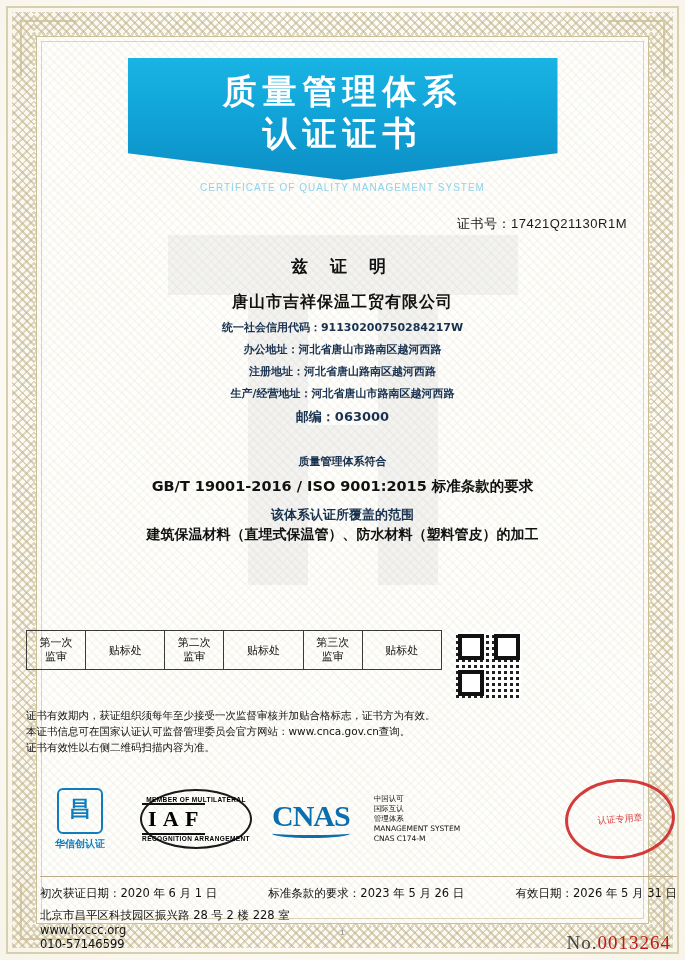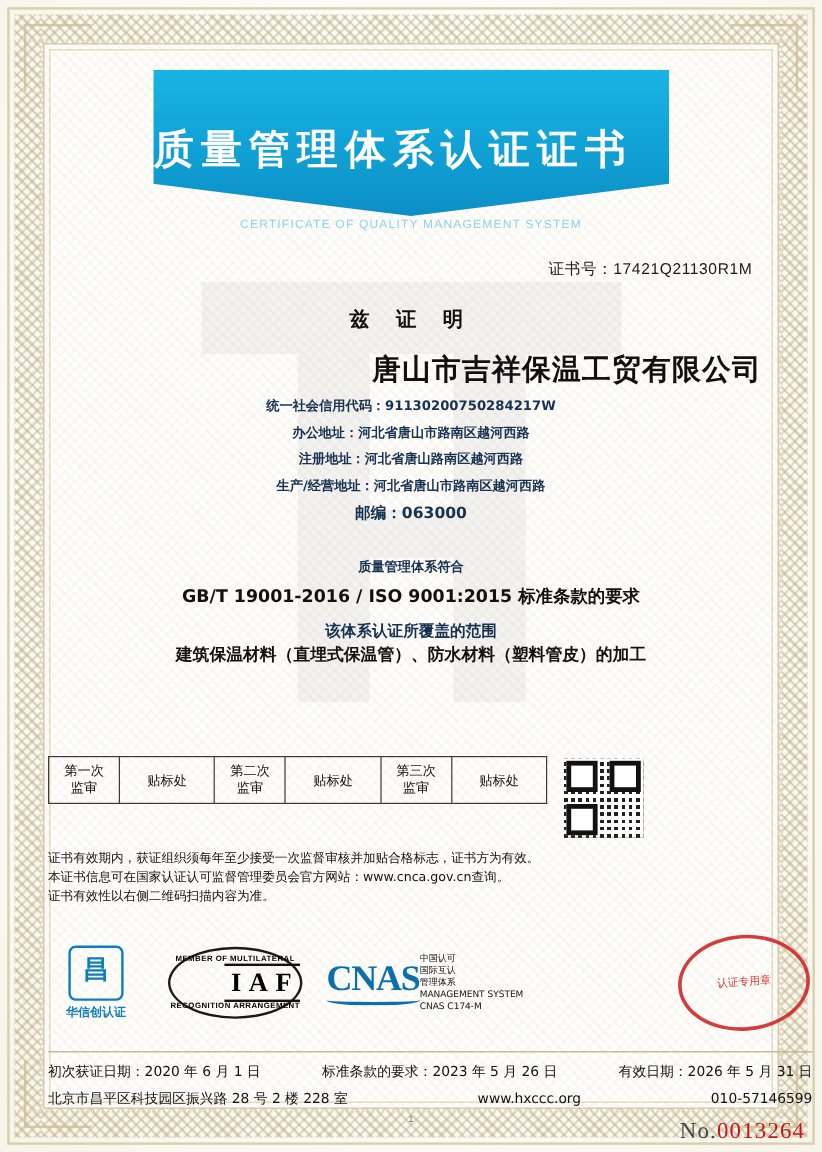--- a/index.html
+++ b/index.html
@@ -92,20 +92,21 @@
     position: absolute;
     inset: 0;
     background: linear-gradient(180deg, #19b4e3 0%, #12a6da 40%, #0c8fc6 100%);
     clip-path: polygon(0 0, 100% 0, 100% 78%, 50% 100%, 0 78%);
     box-shadow: 0 3px 6px rgba(0,0,0,0.12);
   }
   .banner-title {
     position: absolute;
     inset: 0;
     display: flex;
+    flex-direction: column;
     align-items: center;
     justify-content: flex-start;
     padding-top: 12px;
     color: #ffffff;
     font-family: "DejaVu Sans", sans-serif;
     font-weight: bold;
     letter-spacing: 6px;
   }
   .banner-title .l1 { font-size: 34px; line-height: 42px; }
   .banner-title .l2 { font-size: 34px; line-height: 42px; }
@@ -134,23 +135,23 @@
   .attest {
     text-align: center;
     margin-top: 22px;
     font-size: 17px;
     font-weight: bold;
     letter-spacing: 8px;
     color: #111;
     font-family: "DejaVu Sans", sans-serif;
   }
   .company {
-    text-align: right;
+    text-align: center;
     margin-top: 14px;
-    font-size: 24px;
+    font-size: 16px;
     font-weight: bold;
     color: #111;
     letter-spacing: 1px;
     font-family: "DejaVu Sans", sans-serif;
   }
   .info-line {
     text-align: center;
     margin-top: 7px;
     font-size: 11px;
     color: #17314f;
@@ -195,21 +196,21 @@
     margin-top: 2px;
     font-size: 14px;
     font-weight: bold;
     color: #111;
     font-family: "DejaVu Sans", sans-serif;
   }
 
   
   .lower {
     position: absolute;
-    left: 40px;
+    left: 26px;
     right: 0;
     top: 630px;
   }
   .table-qr {
     display: flex;
     align-items: flex-start;
     gap: 14px;
   }
   table.surv {
     border-collapse: collapse;
@@ -284,21 +285,21 @@
     color: #0f7dbd;
     margin-top: 3px;
     font-family: "DejaVu Sans", sans-serif;
     font-weight: bold;
   }
   .logo-iaf {
     width: 108px; height: 56px;
     border: 2px solid #1a1a1a;
     border-radius: 50%/50%;
     position: relative;
-    display: flex; align-items: center; justify-content: flex-end;
+    display: flex; align-items: center; justify-content: flex-start;
   }
   .logo-iaf .iaf-main {
     font-family: "Liberation Serif", serif;
     font-weight: bold;
     font-size: 22px;
     letter-spacing: 1px;
     border-top: 2px solid #111;
     border-bottom: 2px solid #111;
     padding: 1px 6px;
   }
@@ -309,21 +310,21 @@
     font-size: 6.5px;
     letter-spacing: .4px;
     font-family: "Liberation Sans", sans-serif;
     font-weight: bold;
   }
   .logo-iaf .iaf-top { top: 5px; }
   .logo-iaf .iaf-bot { bottom: 5px; }
   .logo-cnas {
     display: flex;
     align-items: center;
-    gap: 0;
+    gap: 24px;
   }
   .cnas-mark {
     font-family: "Liberation Serif", serif;
     font-size: 30px;
     font-weight: bold;
     color: #0b6fae;
     letter-spacing: -1px;
     line-height: 30px;
   }
   .cnas-mark .swoosh {
@@ -370,20 +371,21 @@
     justify-content: space-between;
     font-size: 11.5px;
     color: #111;
   }
   .footer-row2 {
     display: flex;
     justify-content: space-between;
     font-size: 11.5px;
     color: #111;
     margin-top: 7px;
+    flex-direction: column;
   }
   .page-num {
     position: absolute;
     left: 0; right: 0;
     top: 928px;
     text-align: center;
     font-size: 8px;
     color: #777;
   }
   .serial {

